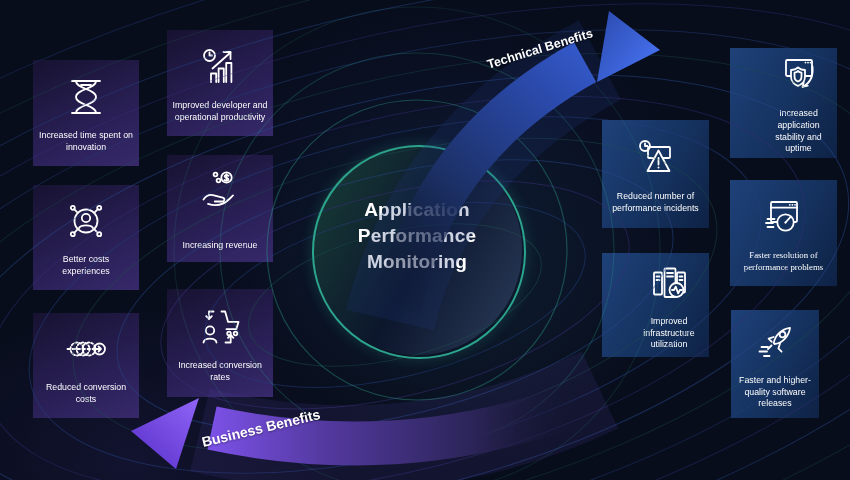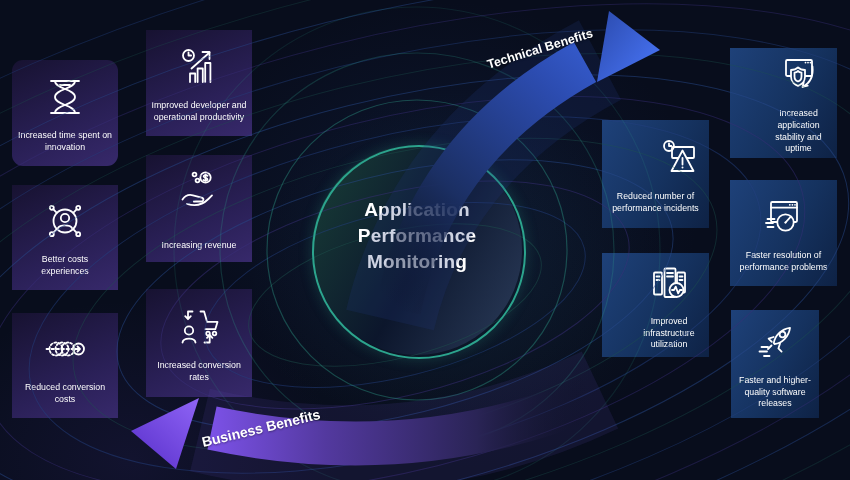--- a/index.html
+++ b/index.html
@@ -24,33 +24,33 @@
         border:2.5px solid var(--c-ring_teal,#2ca48d);box-shadow:0 0 14px rgba(44,164,141,.25);
         z-index:4;pointer-events:none;}
   .center-title{position:absolute;left:337px;top:197px;width:160px;text-align:center;
         font-size:19px;font-weight:bold;line-height:1.38;letter-spacing:.2px;z-index:5;}
 
   
   .card{position:absolute;display:flex;flex-direction:column;align-items:center;justify-content:center;
         gap:9px;padding:6px 5px;box-sizing:border-box;z-index:2;}
   .card .lbl{font-size:8.8px;line-height:1.35;text-align:center;}
   .card.purple{background:linear-gradient(155deg,var(--c-card_purple_from,#171231) 0%,
-               var(--c-card_purple_mid,#2a2057) 62%,var(--c-card_purple_to,#37296b) 100%);}
+               var(--c-card_purple_mid,#2a2057) 62%,var(--c-card_purple_to,#37296b) 100%);margin-left:21px;}
   .card.blue{background:linear-gradient(118deg,var(--c-card_blue_from,#1e4179) 0%,
              var(--c-card_blue_mid,#15325f) 55%,var(--c-card_blue_to,#0e2245) 100%);}
-  .c1a{left:12px;top:60px;width:106px;height:106px;border-radius:11px;}
+  .c1a{left:12px;top:60px;width:106px;height:106px;}
   .c1b{left:12px;top:185px;width:106px;height:105px;}
   .c1c{left:12px;top:313px;width:106px;height:105px;}
   .c2a{left:146px;top:30px;width:106px;height:106px;}
   .c2b{left:146px;top:155px;width:106px;height:107px;gap:27px;}
   .c2c{left:146px;top:289px;width:106px;height:108px;}
-  .c3a{left:602px;top:120px;width:107px;height:108px;align-items:flex-end;}
+  .c3a{left:602px;top:120px;width:107px;height:108px;}
   .c3b{left:602px;top:253px;width:107px;height:104px;padding-left:32px;}
   .c4a{left:730px;top:48px;width:107px;height:110px;padding-left:35px;}
-  .c4b{left:730px;top:180px;width:107px;height:106px;}
+  .c4b{left:730px;top:180px;width:107px;height:106px;font-family:Liberation Serif, serif;}
   .c4c{left:731px;top:310px;width:88px;height:108px;}
 
   .ic{width:48px;height:48px;flex:0 0 auto;}
   .ic *{stroke:#fff;stroke-width:1.8;fill:none;stroke-linecap:round;stroke-linejoin:round;}
   .ic .fillmask{fill:var(--c-card_blue_mid,#15325f);}
   .ic .dotfill{fill:#fff;stroke:none;}
 
   
   .arcs{position:absolute;left:0;top:0;z-index:3;pointer-events:none;}
   

